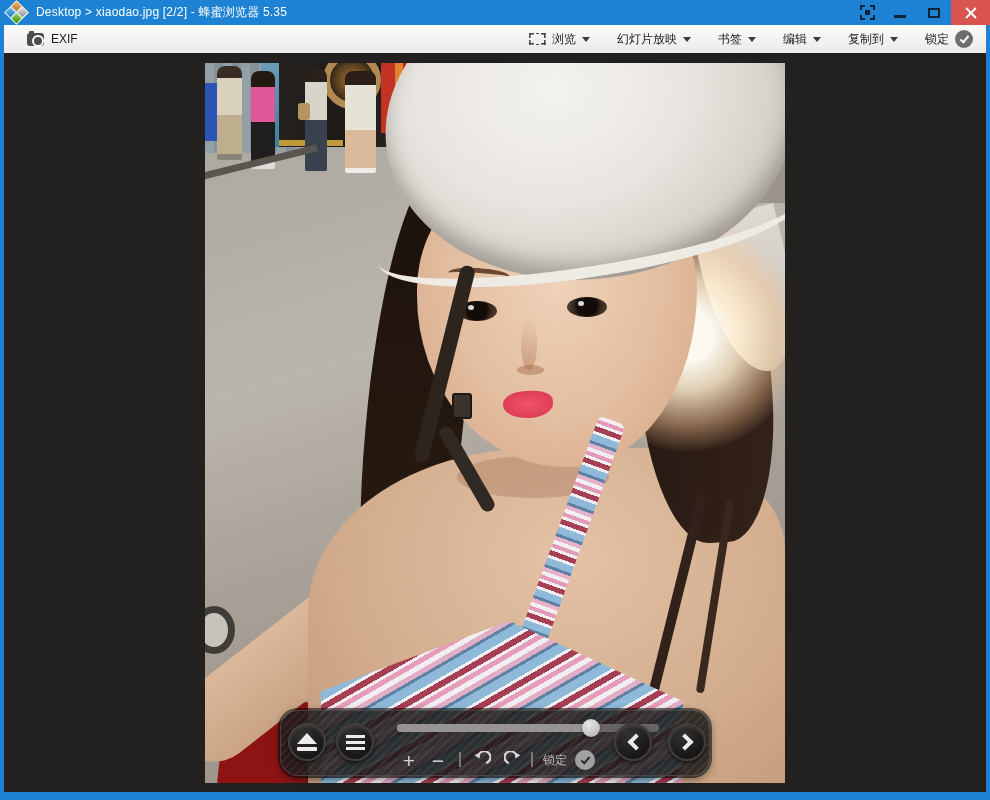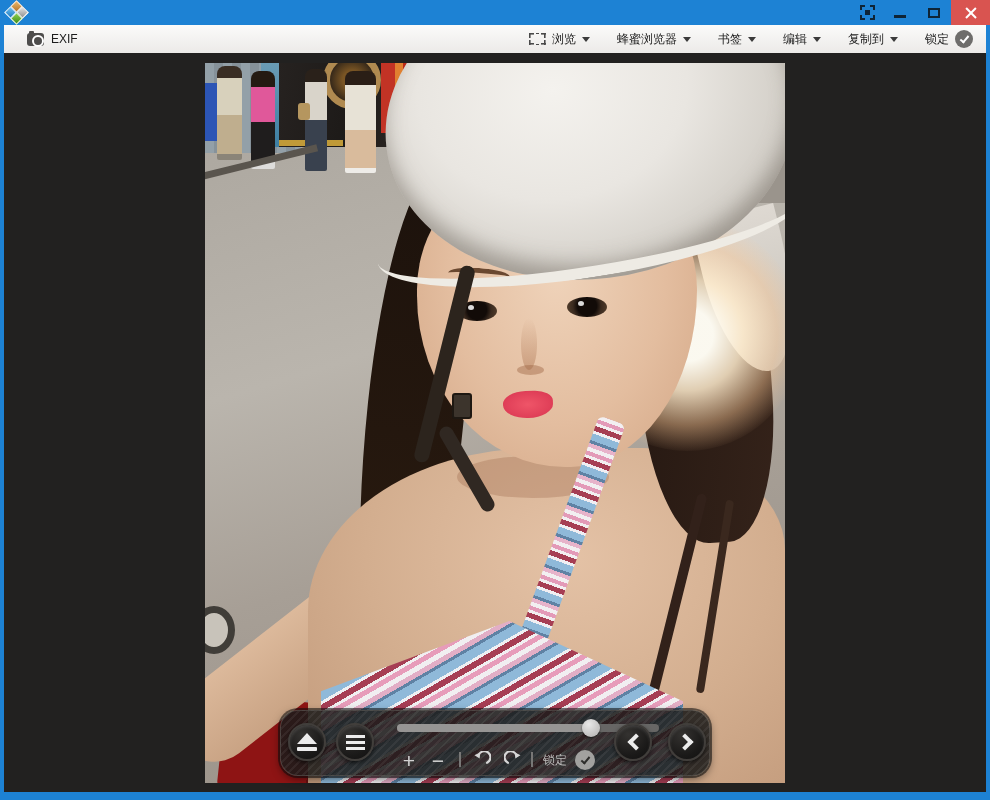--- a/index.html
+++ b/index.html
@@ -191,20 +191,21 @@
 </head>
 <body>
 
 <div class="titlebar">
   <div class="logo">
     <span class="d d1"></span>
     <span class="d d2"></span>
     <span class="d d3"></span>
     <span class="d d4"></span>
   </div>
+  <span class="win-title">Desktop &gt; xiaodao.jpg [2/2] - 蜂蜜浏览器 5.35</span>
   <div class="tb-controls">
     <button class="tb-btn btn-fs">
         <span class="fs-icon"></span>
       </button>
     <button class="tb-btn btn-min">
         <span class="min-icon"></span>
       </button>
     <button class="tb-btn btn-max">
         <span class="max-icon"></span>
       </button>
@@ -219,21 +220,21 @@
     <span class="cam-icon"></span>
     <span>EXIF</span>
   </div>
   <div class="menus">
     <div class="menu-item">
       <span class="frame-icon"></span>
       <span>浏览</span>
       <span class="caret"></span>
     </div>
     <div class="menu-item">
-      <span>蜂蜜浏览器</span>
+      <span>幻灯片放映</span>
       <span class="caret"></span>
     </div>
     <div class="menu-item">
       <span>书签</span>
       <span class="caret"></span>
     </div>
     <div class="menu-item">
       <span>编辑</span>
       <span class="caret"></span>
     </div>

